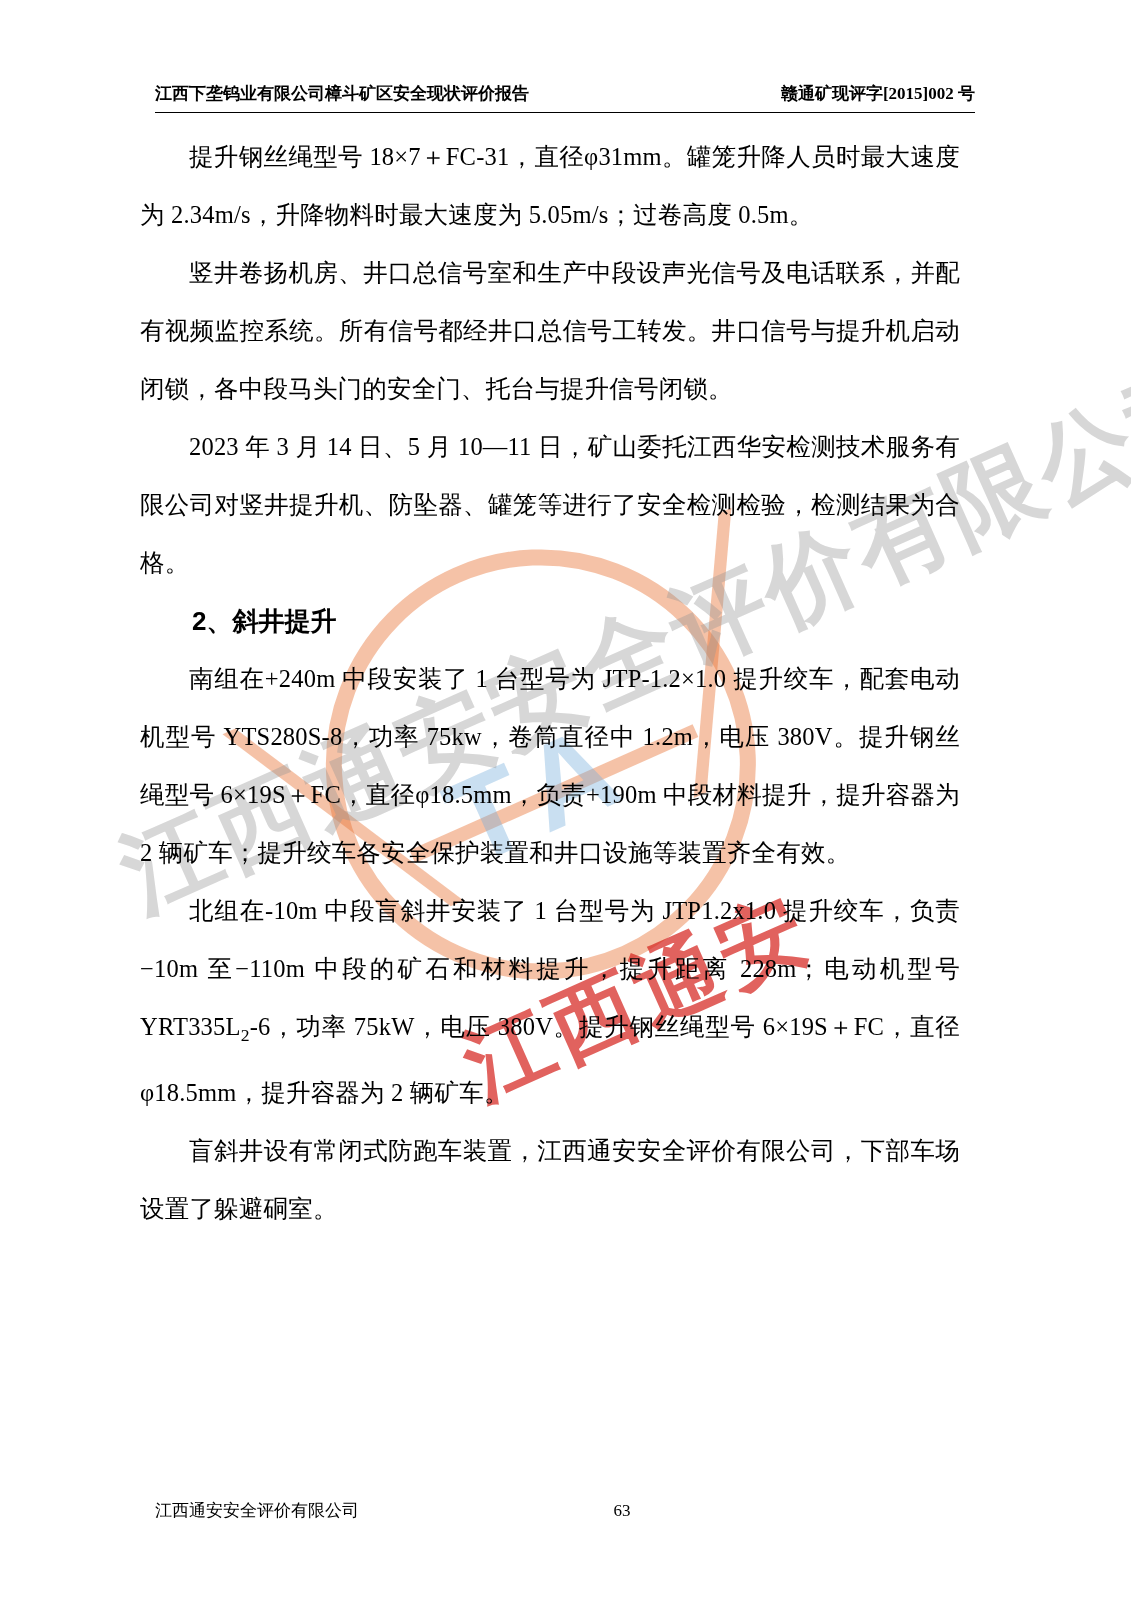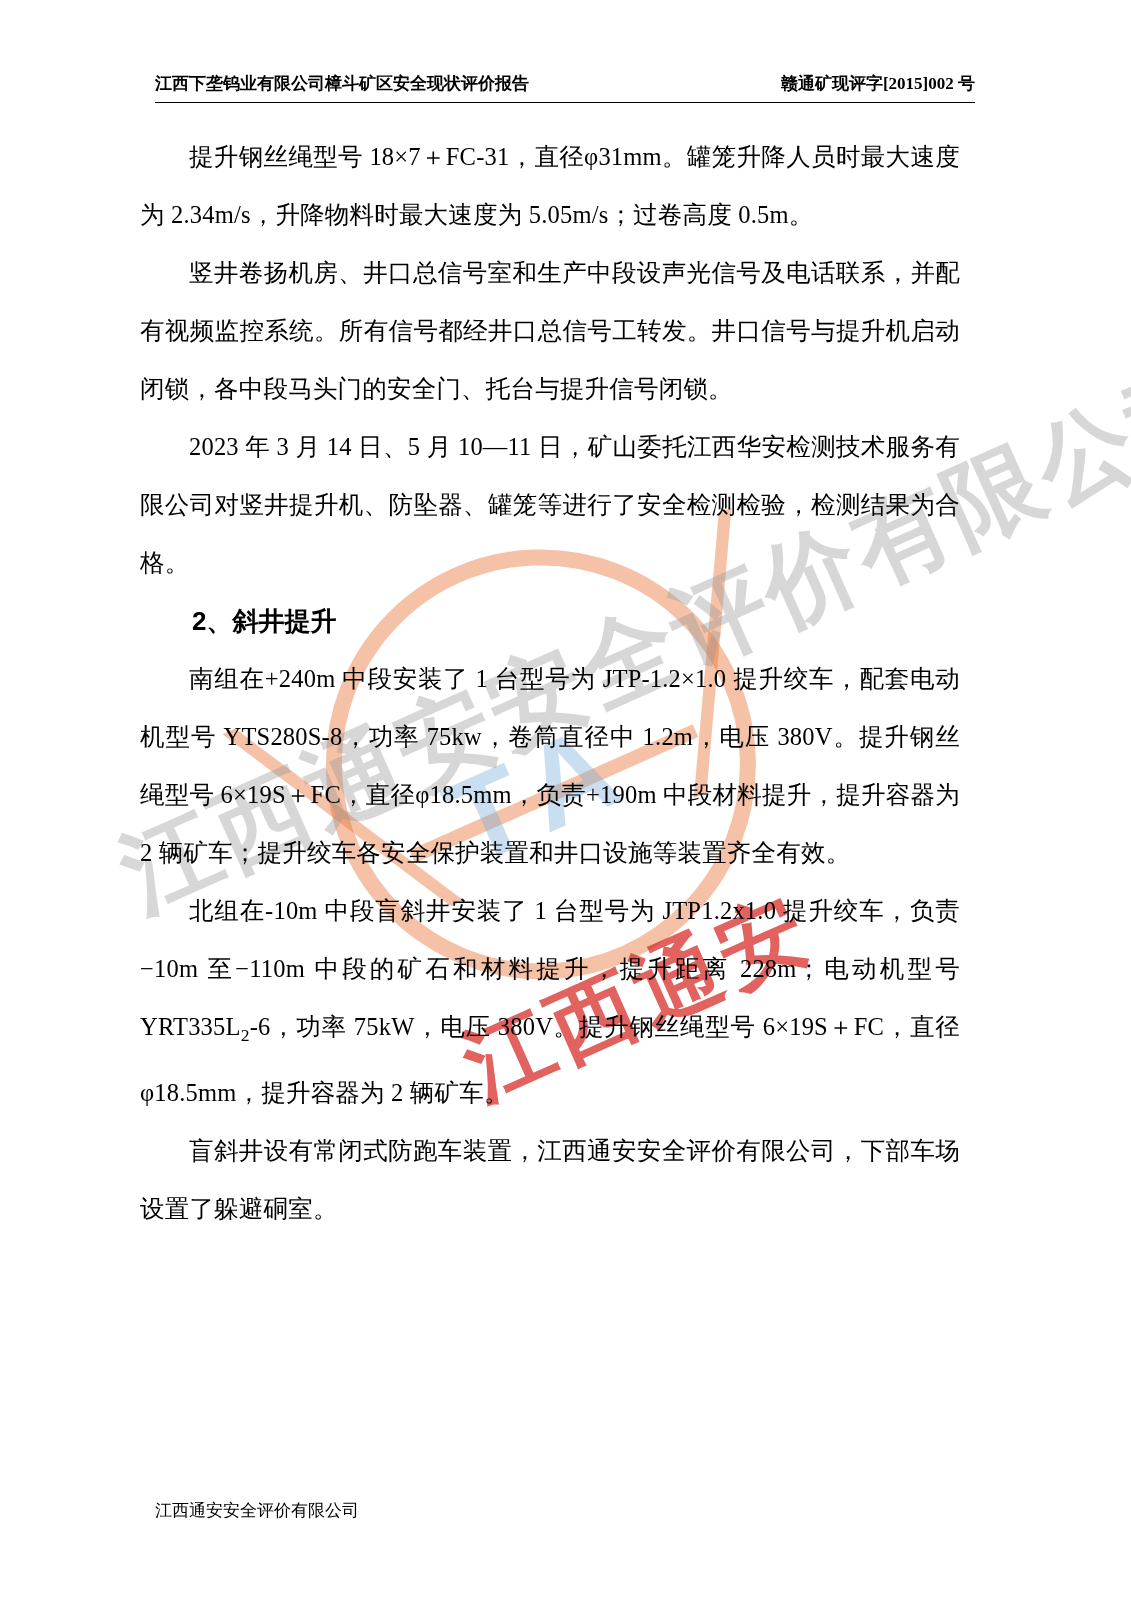--- a/index.html
+++ b/index.html
@@ -122,21 +122,21 @@
     font-weight: bold;
     color: rgba(214, 38, 32, 0.72);
     white-space: nowrap;
     letter-spacing: 6px;
   }
 
   
   .header {
     position: absolute;
     left: 155px;
-    top: 72px;
+    top: 82px;
     width: 820px;
     z-index: 3;
     text-align: center;
   }
   .header-row {
     display: flex;
     justify-content: space-between;
     align-items: flex-end;
     font-size: 17px;
     font-family: "Liberation Serif", serif;
@@ -229,15 +229,16 @@
     <p class="para">竖井卷扬机房、井口总信号室和生产中段设声光信号及电话联系，并配有视频监控系统。所有信号都经井口总信号工转发。井口信号与提升机启动闭锁，各中段马头门的安全门、托台与提升信号闭锁。</p>
     <p class="para">2023 年 3 月 14 日、5 月 10—11 日，矿山委托江西华安检测技术服务有限公司对竖井提升机、防坠器、罐笼等进行了安全检测检验，检测结果为合格。</p>
     <p class="heading">2、斜井提升</p>
     <p class="para">南组在+240m 中段安装了 1 台型号为 JTP-1.2×1.0 提升绞车，配套电动机型号 YTS280S-8，功率 75kw，卷筒直径中 1.2m，电压 380V。提升钢丝绳型号 6×19S＋FC，直径φ18.5mm，负责+190m 中段材料提升，提升容器为 2 辆矿车；提升绞车各安全保护装置和井口设施等装置齐全有效。</p>
     <p class="para"><span>北组在-10m 中段盲斜井安装了 1 台型号为 JTP1.2x1.0 提升绞车，负责−10m 至−110m 中段的矿石和材料提升，提升距离 228m；电动机型号 YRT335L</span><span class="sub">2</span><span>-6，功率 75kW，电压 380V。提升钢丝绳型号 6×19S＋FC，直径φ18.5mm，提升容器为 2 辆矿车。</span></p>
     <p class="para">盲斜井设有常闭式防跑车装置，江西通安安全评价有限公司，下部车场设置了躲避硐室。</p>
   </div>
 
   <div class="footer">
     <div class="footer-left">江西通安安全评价有限公司</div>
+    <div class="footer-center">63</div>
   </div>
 
 </div>
 
 </body></html>

